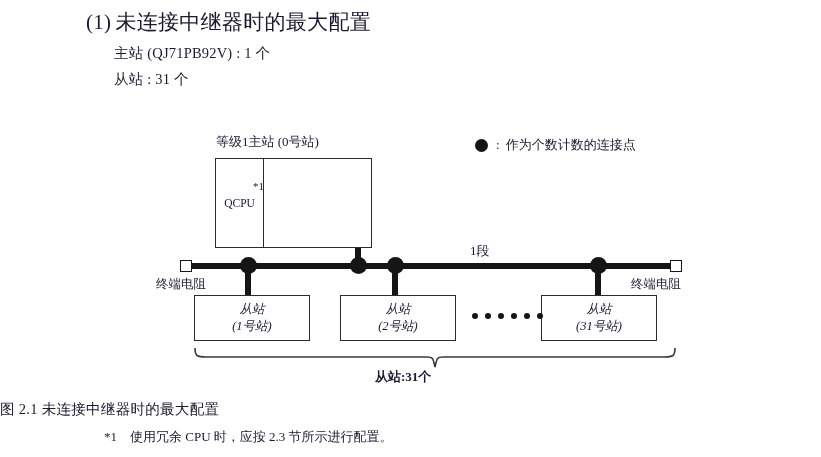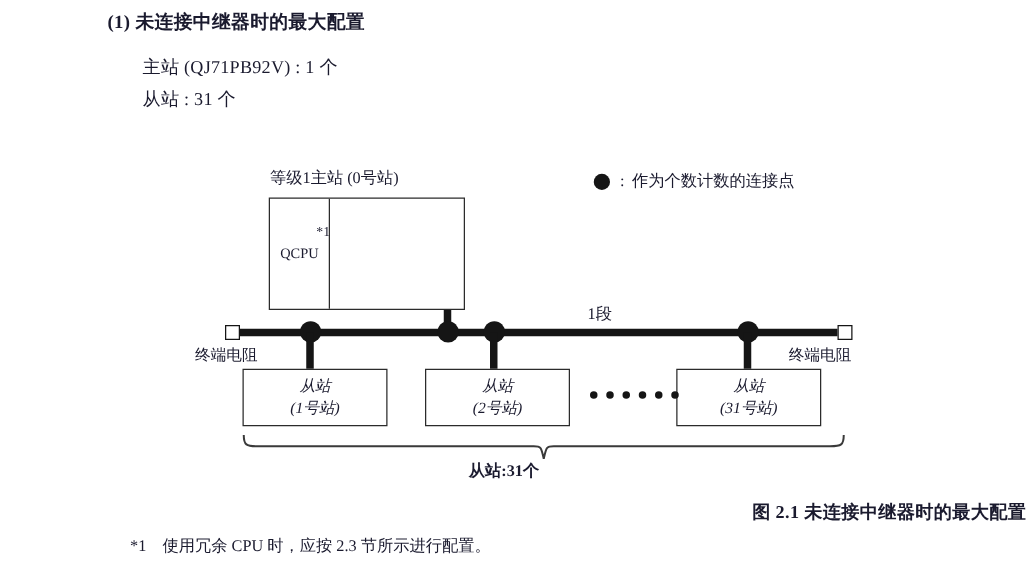--- a/index.html
+++ b/index.html
@@ -15,22 +15,22 @@
     font-family: "Liberation Serif", "DejaVu Serif", serif;
     color: #1a1a2e;
   }
 
   .abs { position: absolute; }
 
   
   #section-heading {
     left: 86px;
     top: 8px;
-    font-size: 15px;
-    font-weight: bold;
+    font-size: 21px;
+    font-weight: normal;
     letter-spacing: 0.3px;
     white-space: nowrap;
   }
   #section-heading .num { margin-right: 4px; }
 
   .spec-line {
     font-size: 14.5px;
     white-space: nowrap;
     letter-spacing: 0.2px;
     text-align: right;
@@ -235,23 +235,23 @@
     font-size: 13px;
     white-space: nowrap;
     font-weight: bold;
   }
 
   
   #figure-caption {
     left: 0;
     top: 400px;
     width: 821px;
-    text-align: right;
+    text-align: left;
     font-size: 14.5px;
-    font-weight: bold;
+    font-weight: normal;
     letter-spacing: 0.3px;
   }
 
   
   #footnote {
     left: 104px;
     top: 428px;
     font-size: 13px;
     white-space: nowrap;
   }

